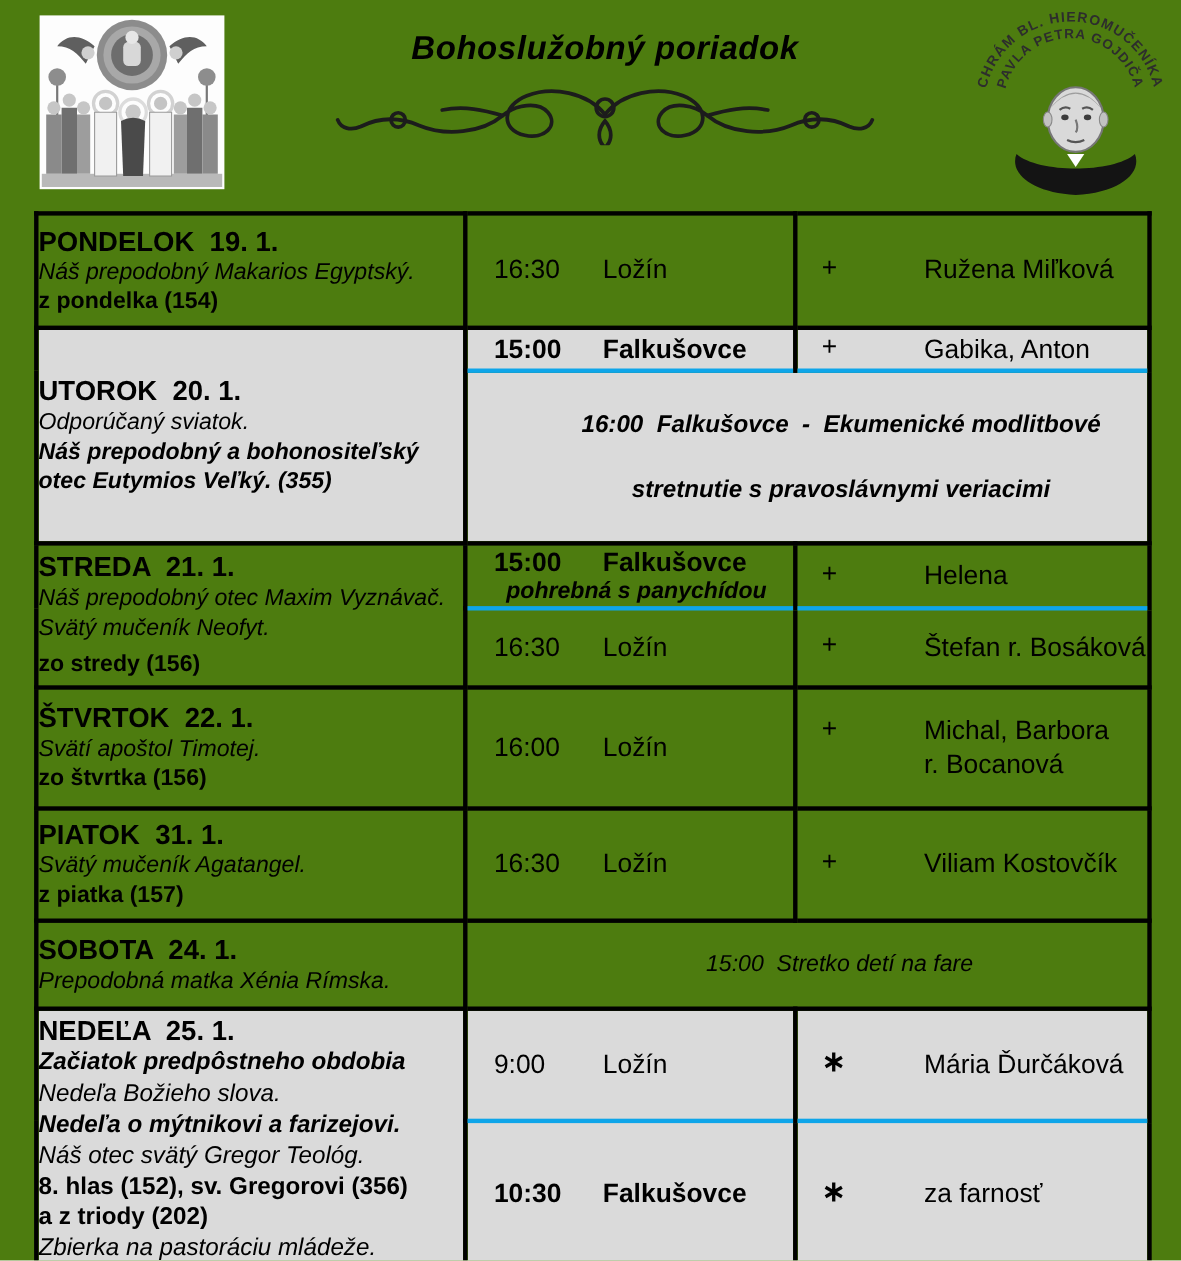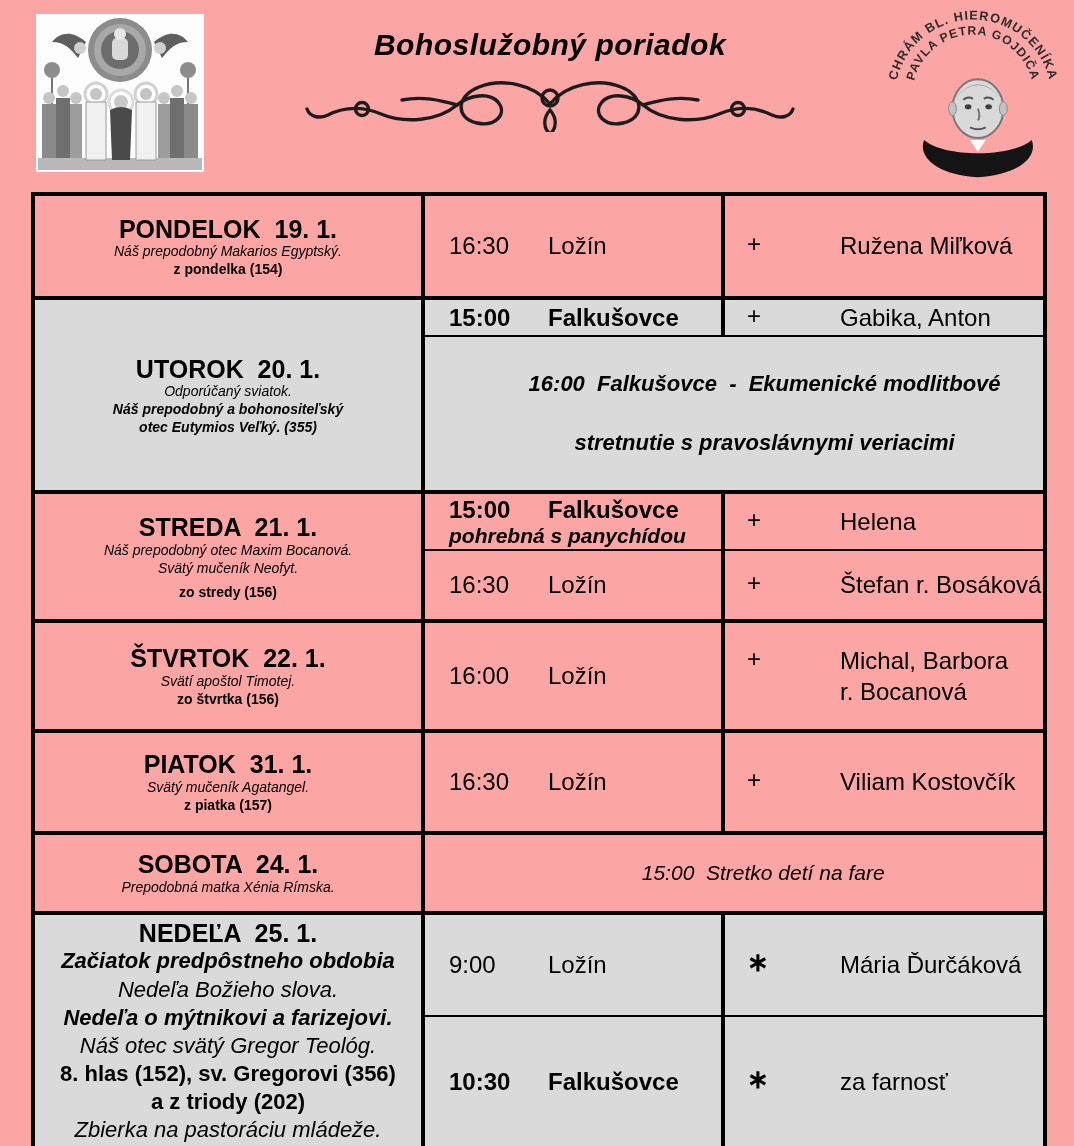--- a/index.html
+++ b/index.html
@@ -1,48 +1,48 @@
 <!DOCTYPE html>
 <html><head>
 <meta charset="utf-8">
 <style>
   html,body{margin:0;padding:0;background:#fff;}
-  .page{position:relative;width:1074px;height:1146px;background:#fca5a5;overflow:hidden;
+  .page{position:relative;width:1074px;height:1146px;background:#4d7c0f;overflow:hidden;
         font-family:"Liberation Sans",sans-serif;color:#000;}
 
   
   .ascension{position:absolute;left:34px;top:12px;width:172px;height:162px;}
   .center-head{position:absolute;left:300px;top:28px;width:500px;text-align:center;}
   .title1{font-size:30px;font-weight:bold;font-style:italic;white-space:pre-wrap;letter-spacing:.5px;}
   .title2{font-size:28px;font-weight:bold;font-style:italic;margin-top:8px;white-space:pre-wrap;}
   .flourish{margin-top:10px;}
   .stamp{position:absolute;right:8px;top:2px;width:186px;height:182px;}
 
   
   .sched{position:absolute;left:31px;top:192px;}
   table{border-collapse:collapse;table-layout:fixed;width:1012px;}
   col.c1{width:390px;}col.c2{width:300px;}col.c3{width:322px;}
   td{border:4px solid #000;padding:2px 0;vertical-align:middle;overflow:hidden;}
   tr.gray td{background:#dadada;}
-  tr.sub td{border-top:2px solid #0ea5e9;}
+  tr.sub td{border-top:4px solid #0ea5e9;}
   td.before-sub{border-bottom:2px solid #000;}
 
-  .day{text-align:center;line-height:1.25;}
+  .day{line-height:1.25;}
   .day-title{font-size:25px;font-weight:bold;white-space:pre-wrap;display:block;line-height:1.15;padding-top:2px;}
-  .ln{display:block;font-size:14px;line-height:1.28;white-space:pre-wrap;}
+  .ln{display:block;font-size:21px;line-height:1.28;white-space:pre-wrap;}
   .it{font-style:italic;}
   .b{font-weight:bold;}
   .bi{font-weight:bold;font-style:italic;}
   .sm{font-size:22px;}
 
   .svc{font-size:24px;padding-left:24px;}
   .svc .time{display:inline-block;min-width:62px;white-space:pre;}
   .svc .place{margin-left:37px;}
   .svc.bold .time,.svc.bold .place{font-weight:bold;}
-  .funeral{display:block;padding-right:24px;font-size:21px;font-weight:bold;font-style:italic;line-height:1.1;}
+  .funeral{display:block;text-align:right;padding-right:24px;font-size:21px;font-weight:bold;font-style:italic;line-height:1.1;}
 
   .intent{font-size:24px;padding-left:22px;}
   .intent .row{display:flex;align-items:flex-start;}
   .sym{display:inline-block;width:48px;flex:0 0 48px;}
   .sym.star{font-weight:bold;font-size:26px;line-height:1;}
   .iname{line-height:1.3;margin-left:45px;}
 
   .mergednote{text-align:center;font-size:22px;font-weight:bold;font-style:italic;line-height:1.35;white-space:pre-wrap;}
   .fullnote{text-align:center;font-size:21px;font-style:italic;white-space:pre-wrap;}
 </style>
@@ -192,21 +192,21 @@
       <tr class="gray sub">
         <td colspan="2" class="mergednote" style="height:68px">
           <span>16:00  Falkušovce  -  Ekumenické modlitbové</span><br>
           <span>stretnutie s pravoslávnymi veriacimi</span>
         </td>
       </tr>
 
       <tr>
         <td class="day" rowspan="2" style="height:74px">
           <span class="day-title">STREDA  21. 1.</span>
-          <span class="ln it">Náš prepodobný otec Maxim Bocanová.</span>
+          <span class="ln it">Náš prepodobný otec Maxim Vyznávač.</span>
           <span class="ln it">Svätý mučeník Neofyt.</span>
           <span class="ln b" style="margin-top:6px">zo stredy (156)</span>
         </td>
         <td class="svc bold before-sub">
           <span class="time">15:00</span><span class="place">Falkušovce</span>
           <span class="funeral">pohrebná s panychídou</span>
         </td>
         <td class="intent before-sub">
           <div class="row">
                 <span class="sym">+</span>

